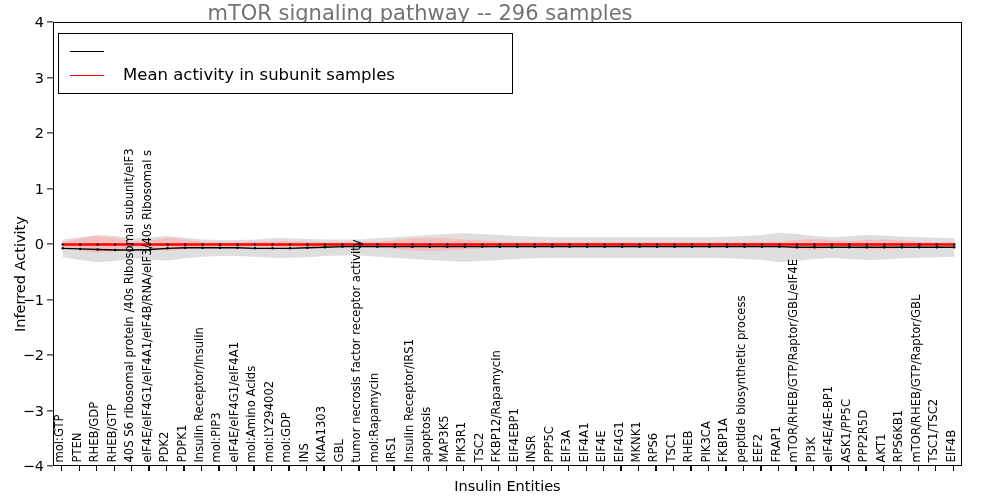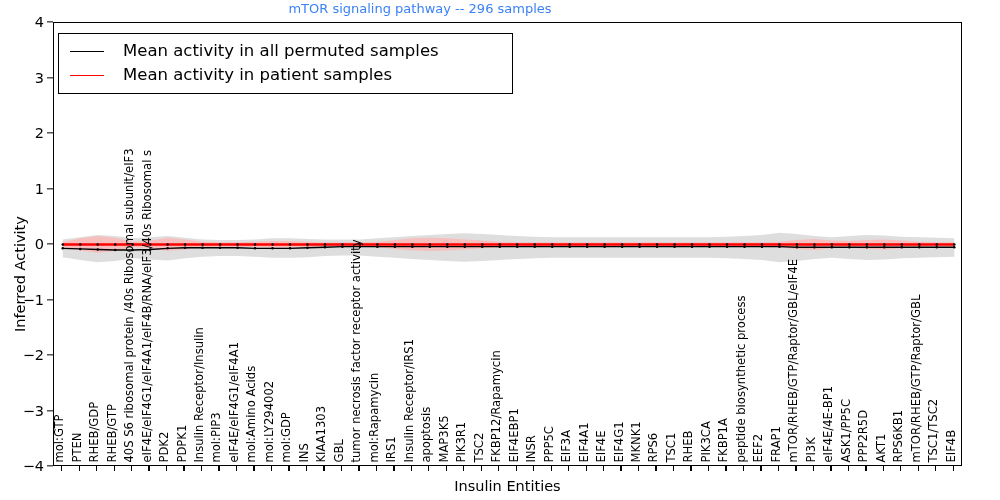--- a/index.html
+++ b/index.html
@@ -3,21 +3,21 @@
 <meta charset="utf-8">
 <style>
   html,body{margin:0;padding:0;background:#ffffff;}
   body{width:1000px;height:500px;overflow:hidden;
        font-family:"DejaVu Sans","Liberation Sans",sans-serif;color:#000;}
   #root{position:relative;width:1000px;height:500px;}
 
   
   #chart-title{
     position:absolute;left:0;top:1px;width:840px;text-align:center;
-    font-size:13px;color:#3b82f6;letter-spacing:0px;
+    font-size:21px;color:#737373;letter-spacing:0px;
   }
 
   
   #plot-frame{
     position:absolute;left:53px;top:22px;width:909px;height:444px;
     border:1.3px solid #000;box-sizing:border-box;background:#fff;
   }
   #plot-inner{position:absolute;inset:0;overflow:hidden;}
   #plot-svg{position:absolute;left:0;top:0;}
   #y-ticks{position:absolute;left:0;top:0;width:1000px;height:500px;}
@@ -410,21 +410,20 @@
         <span class="xtl-txt">EIF4B</span>
       </div>
     </div>
 
   <div id="ylabel">Inferred Activity</div>
   <div id="xlabel">Insulin Entities</div>
 
   <div id="legend">
     <div class="legend-row">
       <span class="legend-swatch"></span>
-      <span class="legend-text">Mean activity in all permuted samples</span>
     </div>
     <div class="legend-row">
       <span class="legend-swatch red"></span>
-      <span class="legend-text">Mean activity in patient samples</span>
+      <span class="legend-text">Mean activity in subunit samples</span>
     </div>
   </div>
 
 </div>
 
 </body></html>

